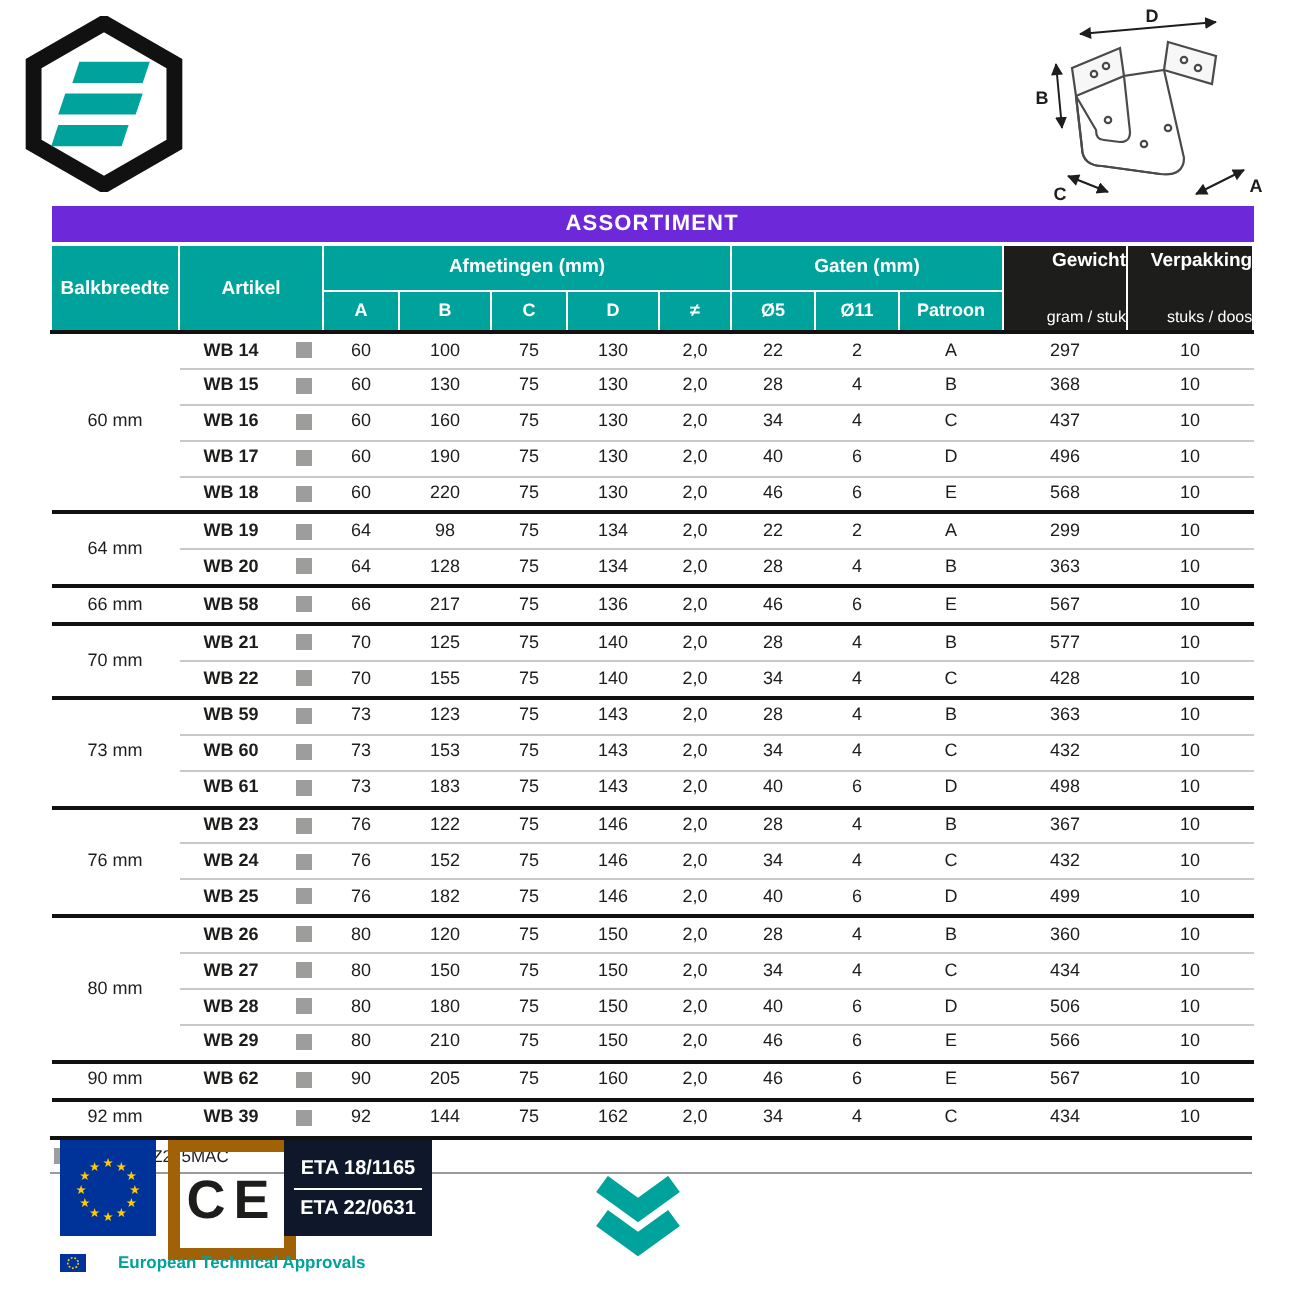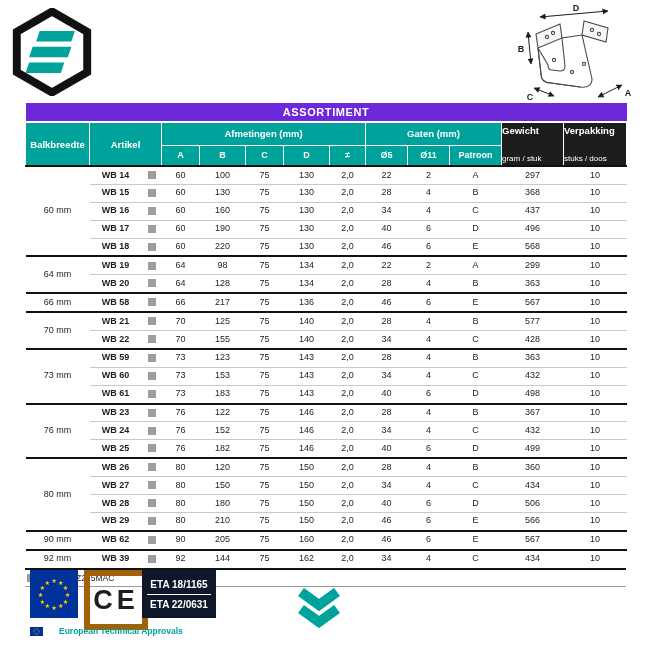--- a/index.html
+++ b/index.html
@@ -22,21 +22,21 @@
   th.title{
     background:#6d28d9;color:#ffffff;font-weight:bold;font-size:11px;
     letter-spacing:.6px;text-align:center;padding:3px 0;border-bottom:2px solid #fff;
   }
   th.teal{
     background:#00a39b;color:#ffffff;font-weight:bold;font-size:9.5px;
     text-align:center;padding:3px 0;border:1.5px solid #ffffff;
   }
   th.teal.sub{font-size:9px;padding:2.5px 0;}
   th.dark{
-    background:#1d1d1b;color:#ffffff;text-align:left;border:1.5px solid #ffffff;
+    background:#1d1d1b;color:#ffffff;text-align:right;border:1.5px solid #ffffff;
     padding:2px 0;vertical-align:middle;
   }
   th.dark .l1{font-weight:bold;font-size:9.5px;}
   th.dark .l2{font-weight:normal;font-size:8px;margin-top:18px;}
   tbody td{
     font-size:9px;text-align:center;padding:3.5px 0;line-height:1.1;
     border-top:1px solid #c9c9c9;background:#ffffff;
   }
   tbody tr.group-start td{border-top:2.5px solid #111111;}
   tbody td.balk{font-weight:normal;}

